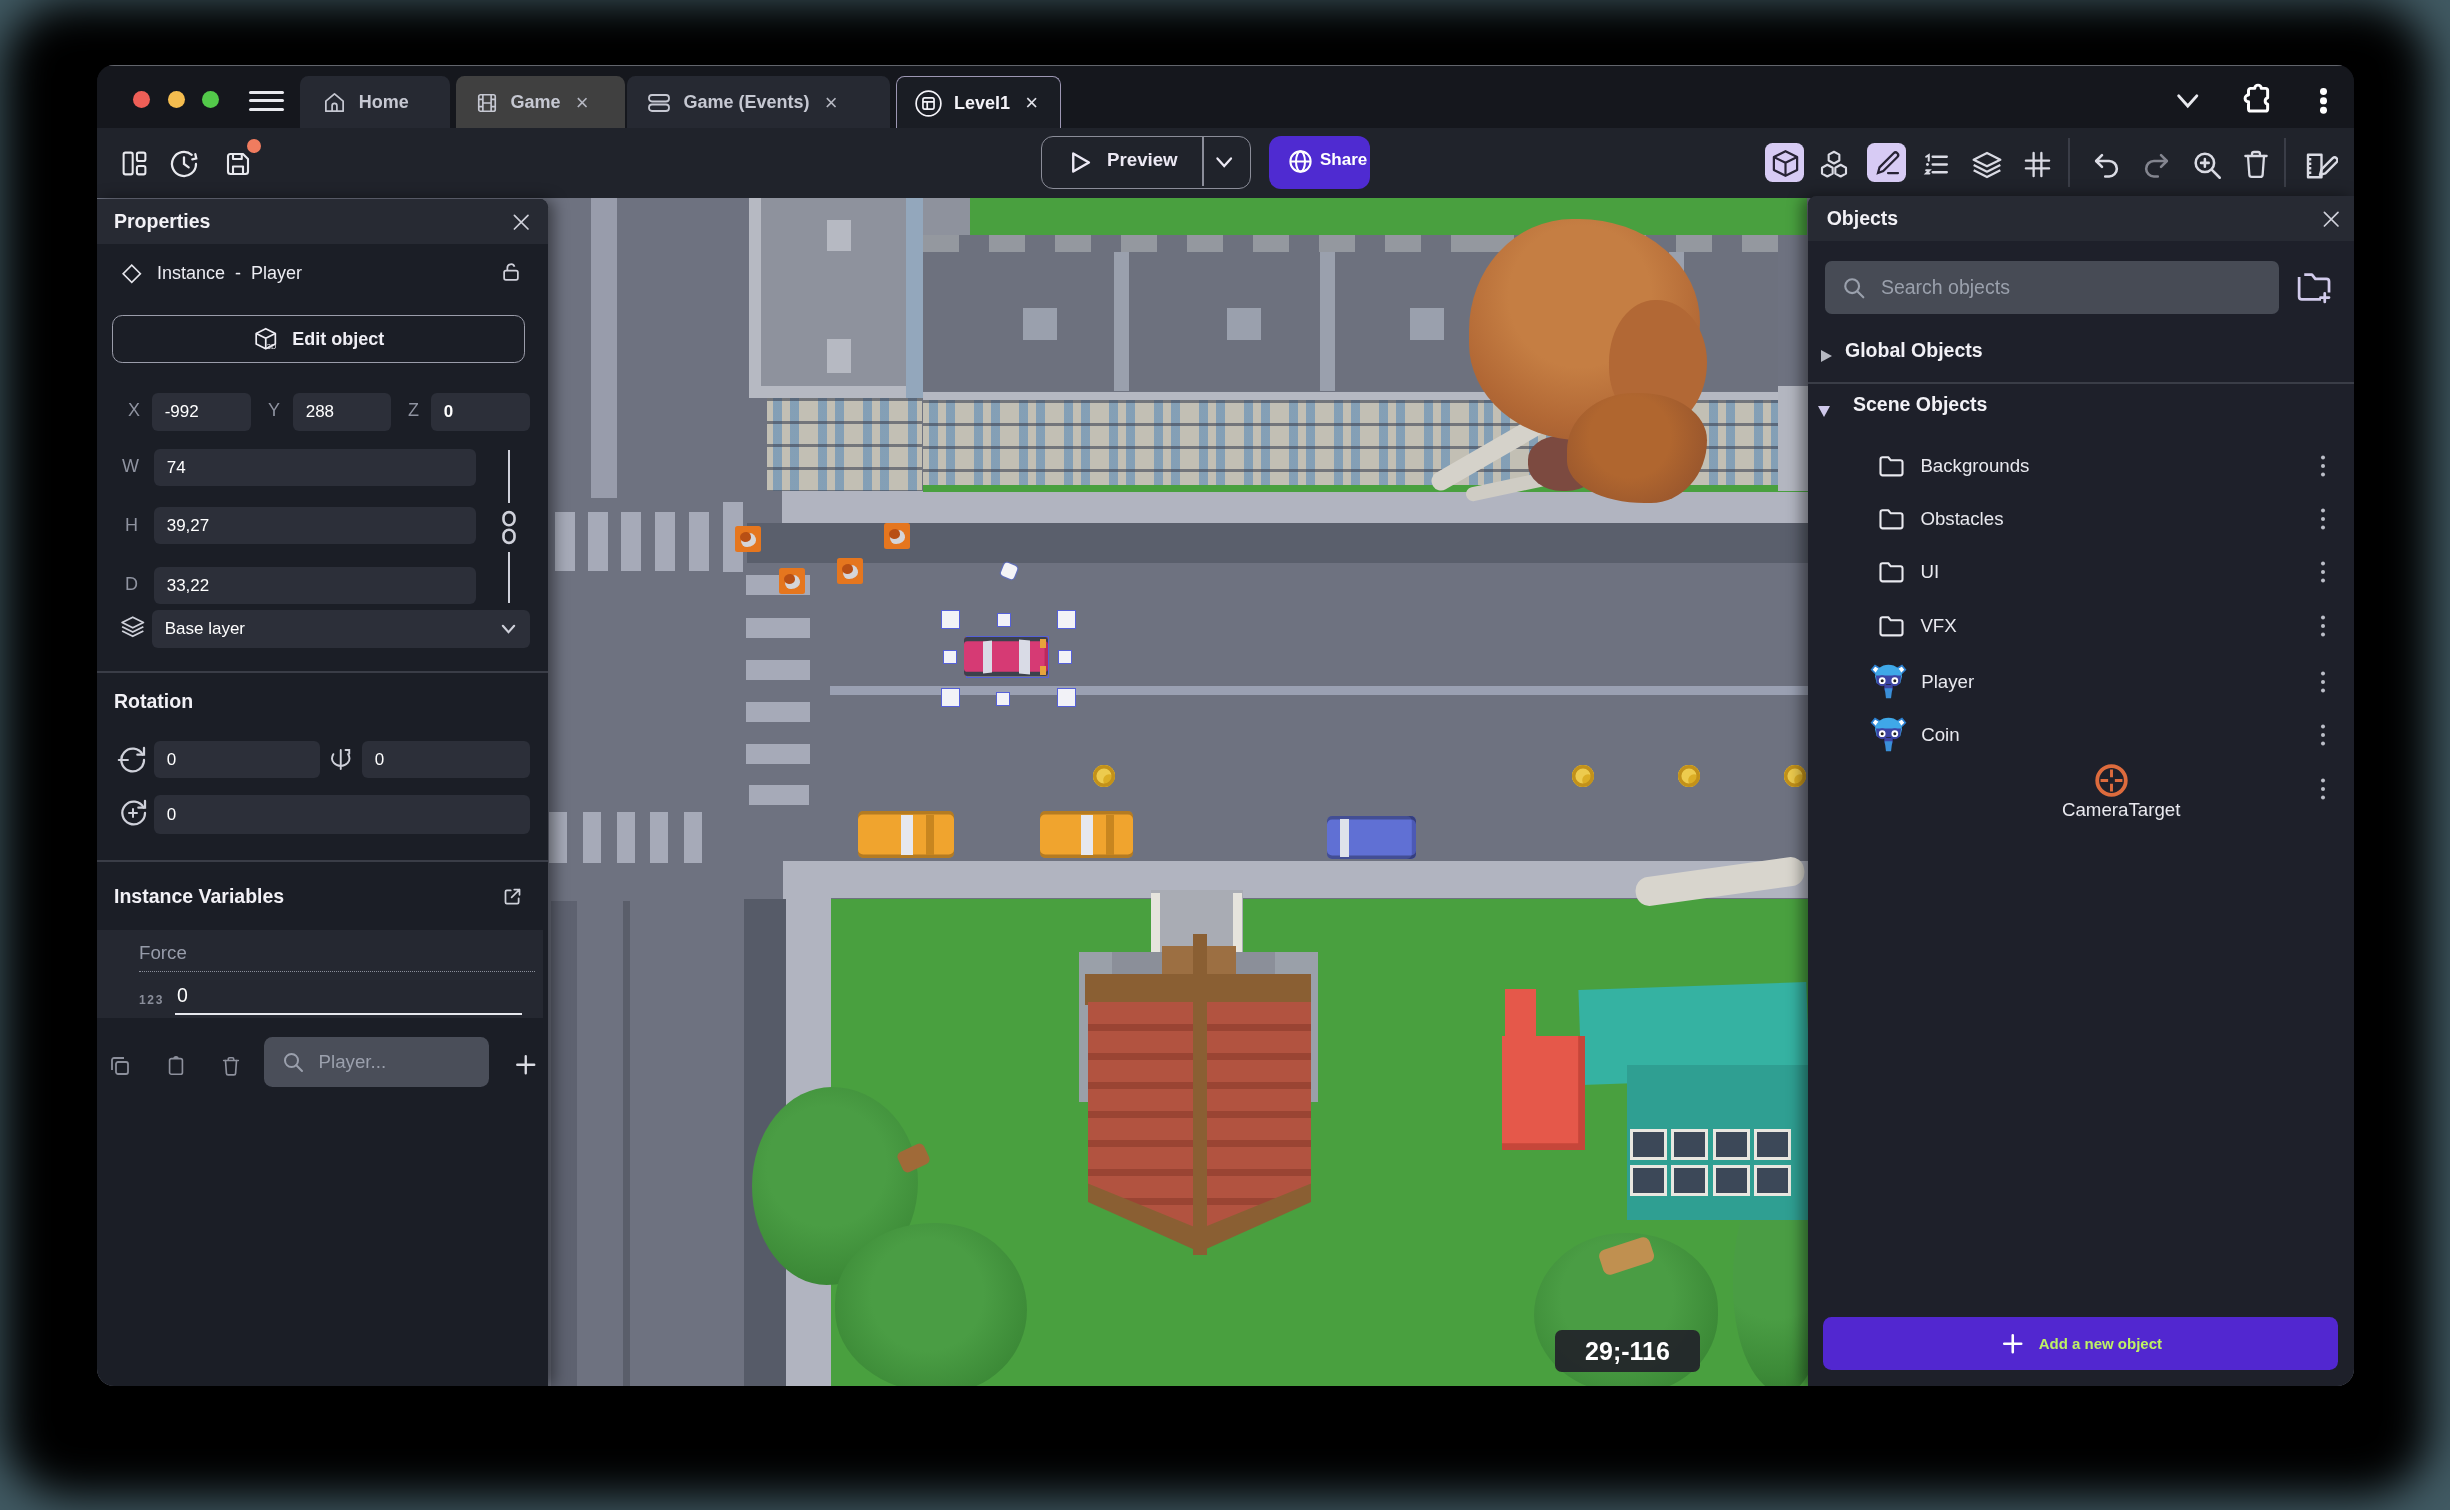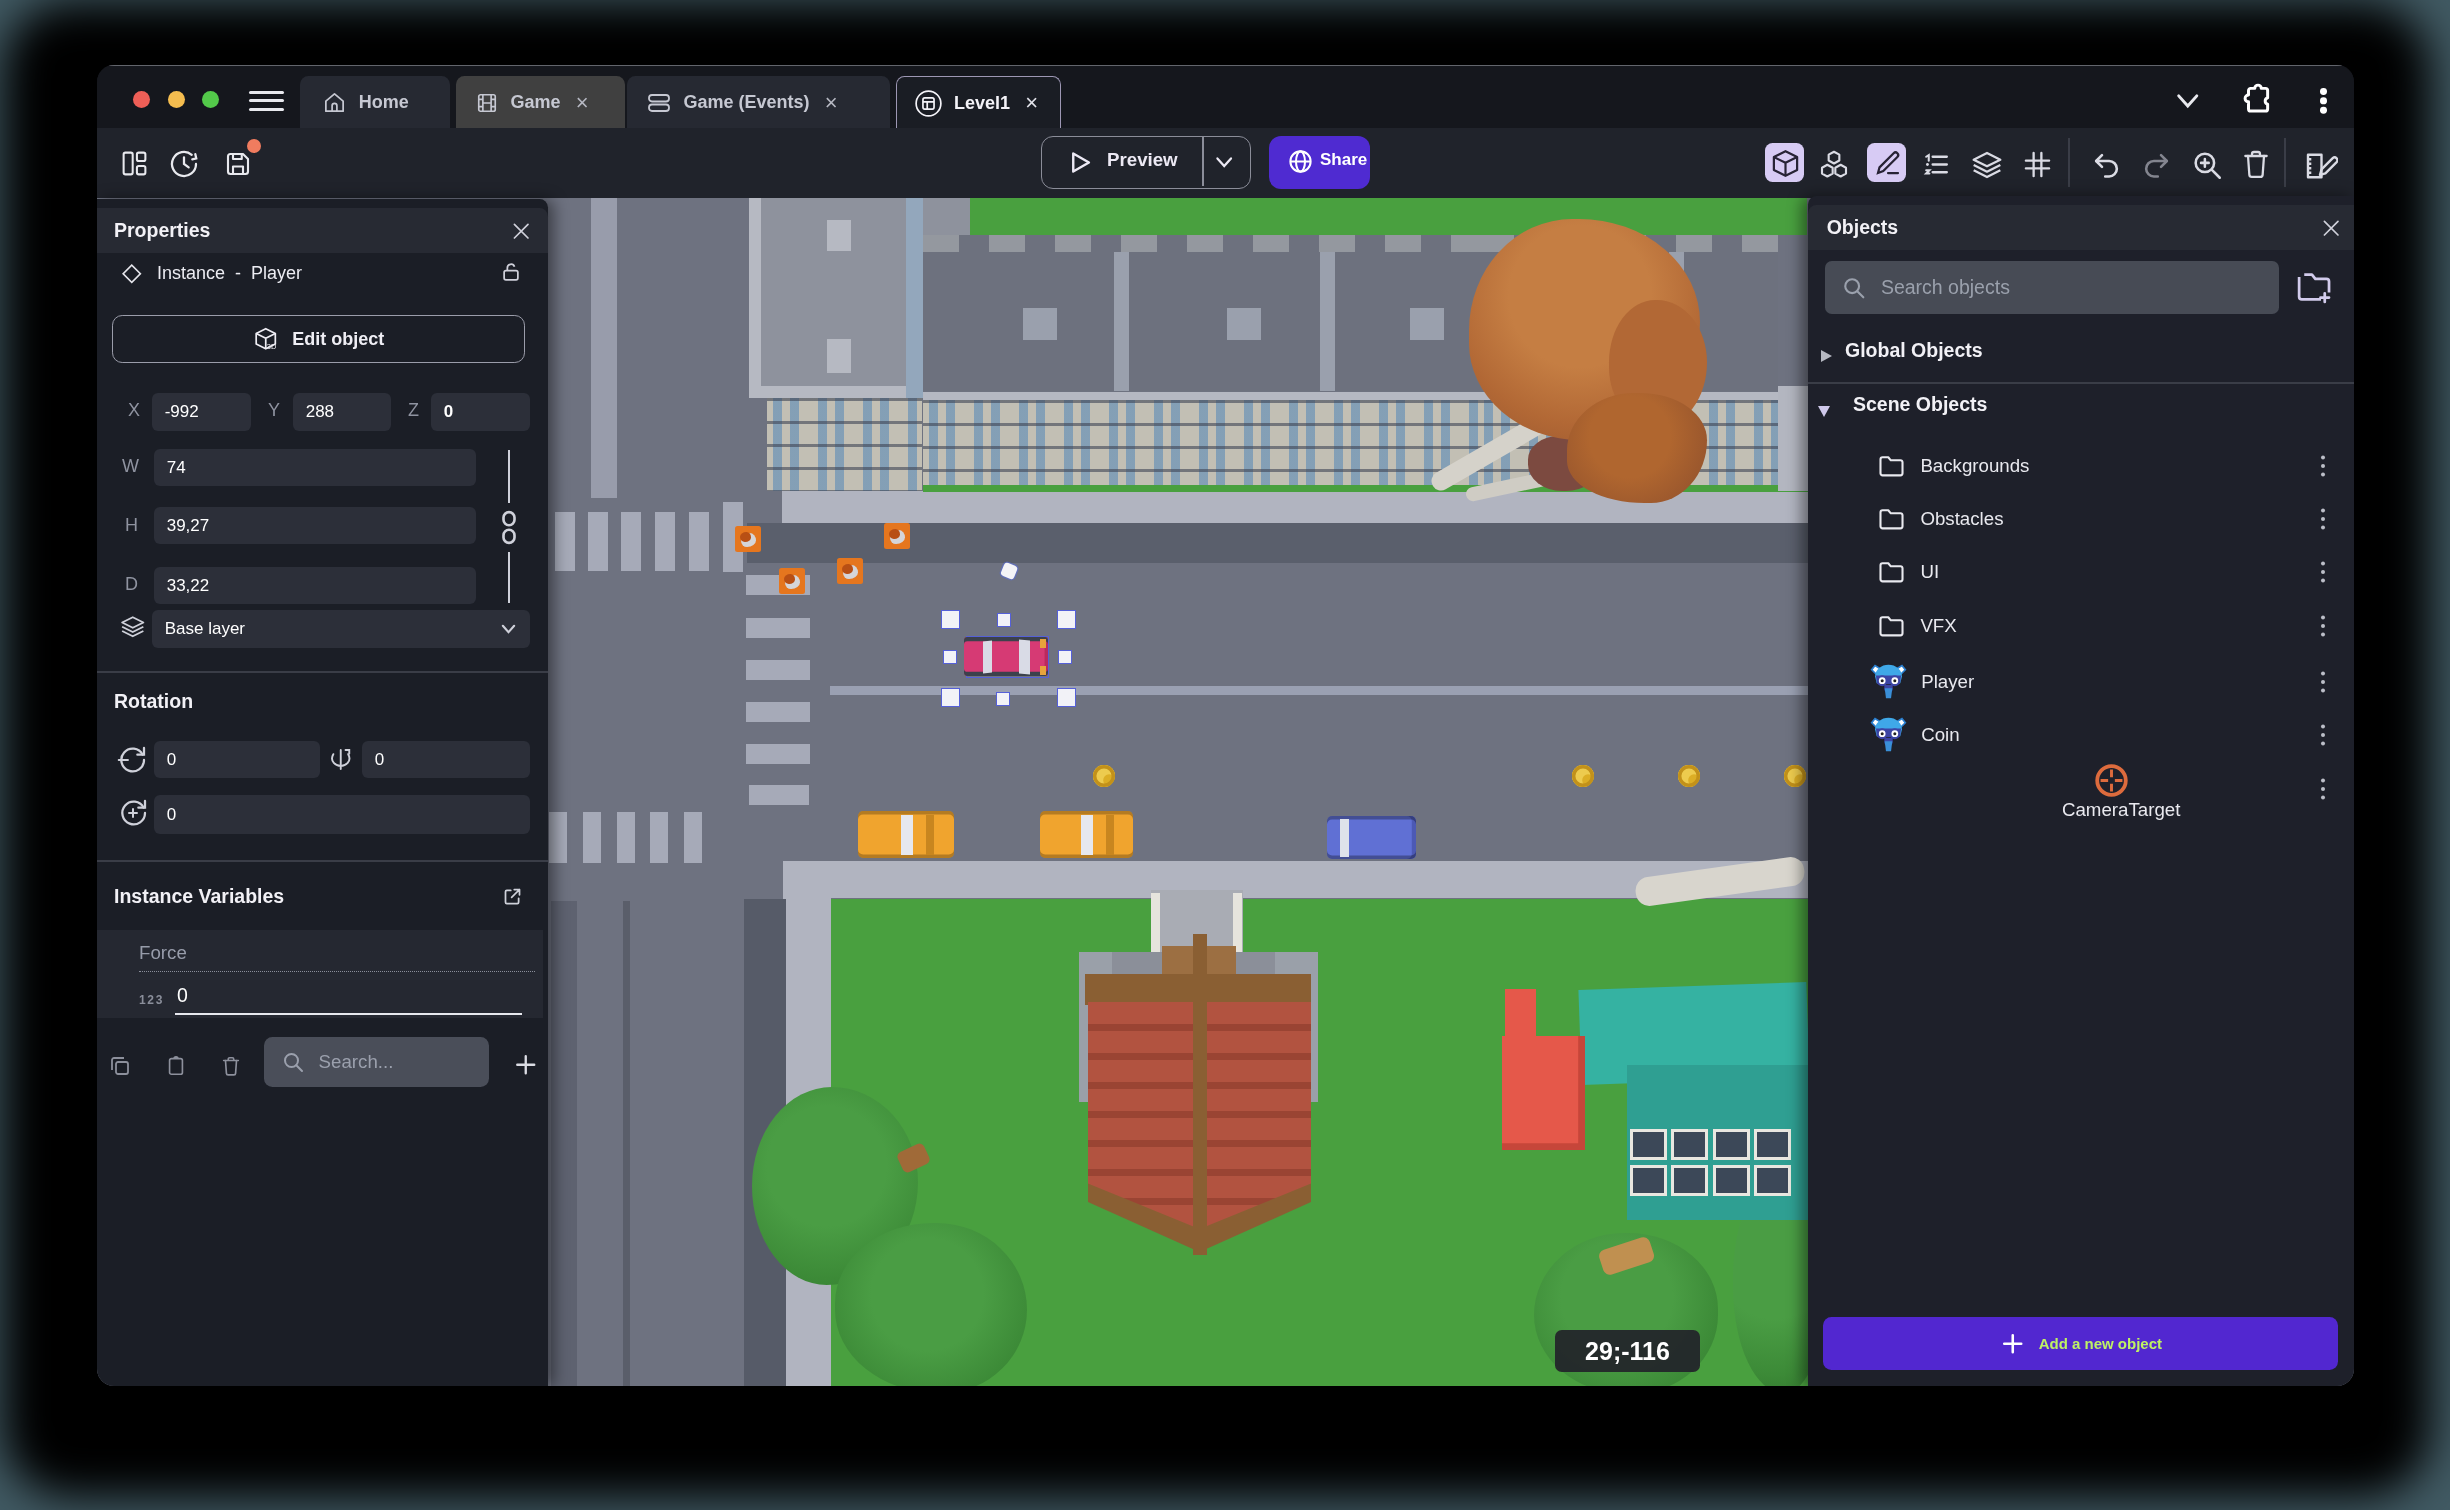--- a/index.html
+++ b/index.html
@@ -20,21 +20,21 @@
 
   
   #toolbar { position:absolute; left:0; top:63px; width:2257px; height:70px; background:#20232b; }
 
   
   #scene { position:absolute; left:0; top:133px; width:2257px; height:1188px; background:#6e7280; overflow:hidden; }
 
   
   #panelL { position:absolute; left:0; top:134px; width:451px; height:1187px; background:#1b1e26; box-shadow:5.1px 0 15.3px rgba(0,0,0,0.45); border-radius:0 8.5px 0 0; font-size:17px; color:#e8e8ee; }
   #panelR { position:absolute; left:1711px; top:131px; width:546px; height:1190px; background:#1e202a; box-shadow:-5.1px 0 15.3px rgba(0,0,0,0.45); border-radius:8.5px 0 0 0; color:#e9e9ef; }
-  .phead { position:absolute; left:0; top:0; width:100%; height:45px; background:#272a33; display:flex; align-items:center;margin-top:9px; }
+  .phead { position:absolute; left:0; top:0; width:100%; height:45px; background:#272a33; display:flex; align-items:center; }
   .phead .t { font-size:19.5px; font-weight:bold; color:#f2f1f6; }
   .input { position:absolute; background:#2c2f39; border-radius:6px; color:#fff; font-size:17px; display:flex; align-items:center; padding-left:12.7px; }
   .lab { position:absolute; color:#8f93a0; font-size:18px; }
   .sectitle { position:absolute; font-weight:bold; font-size:19.5px; color:#f2f1f6; }
   .divider { position:absolute; left:0; width:451px; height:1.7px; background:#3a3d47; }
   .emark { width:26px; height:26px; background:#e5761e; border-radius:2.5px; }
   .emark::before { content:""; position:absolute; left:6px; top:6.8px; width:15.3px; height:14.4px; background:#d5d5d8; border-radius:58% 42% 60% 40%/55% 52% 48% 45%; }
   .emark::after { content:""; position:absolute; left:5.1px; top:6px; width:11px; height:10.2px; background:#b84f14; border-radius:60% 40% 55% 45%/50% 55% 45% 50%; }
   .hnd { width:18.7px; height:18.7px; background:#f2f2f7; border:1.7px solid #5560d8; }
   .hndS { width:13.6px; height:13.6px; background:#f2f2f7; border:1.7px solid #5560d8; }
@@ -440,21 +440,21 @@
         </svg>
       <svg class="abs" style="left:123px; top:855px;" width="22" height="24" viewBox="0 0 24 24" fill="none" stroke="#8d909c" stroke-width="1.8" stroke-linecap="round">
           <path d="M4 6h16M9 6V4.5A1.5 1.5 0 0 1 10.5 3h3A1.5 1.5 0 0 1 15 4.5V6"></path>
           <path d="M6 6l1 14a1.8 1.8 0 0 0 1.8 1.7h6.4A1.8 1.8 0 0 0 17 20l1-14"></path>
         </svg>
       <div class="abs" style="left:167px; top:838px; width:225px; height:50px; background:#4a4e59; border-radius:8.5px; display:flex; align-items:center;">
         <svg style="margin-left:17px;" width="24" height="24" viewBox="0 0 24 24" fill="none" stroke="#9ba0ad" stroke-width="2">
             <circle cx="10.5" cy="10.5" r="6.5"></circle>
             <path d="M15.3 15.3 21 21" stroke-linecap="round"></path>
           </svg>
-        <span style="margin-left:13.6px; font-size:18.7px; color:#9ba0ad;">Search...</span>
+        <span style="margin-left:13.6px; font-size:18.7px; color:#9ba0ad;">Player...</span>
       </div>
       <svg class="abs" style="left:416px; top:853px;" width="25.5" height="25.5" viewBox="0 0 24 24" stroke="#dcdde4" stroke-width="2.2" stroke-linecap="round">
           <path d="M12 4v16M4 12h16"></path>
         </svg>
     </div>
     <div id="panelR">
       <div class="phead" style="border-radius:8.5px 0 0 0;">
         <span class="t" style="margin-left:18.7px;">Objects</span>
         <svg class="abs" style="left:513px; top:12.7px;" width="20.4" height="20.4" viewBox="0 0 24 24" stroke="#cfd0da" stroke-width="2" stroke-linecap="round">
             <path d="M4 4l16 16M20 4 4 20"></path>

